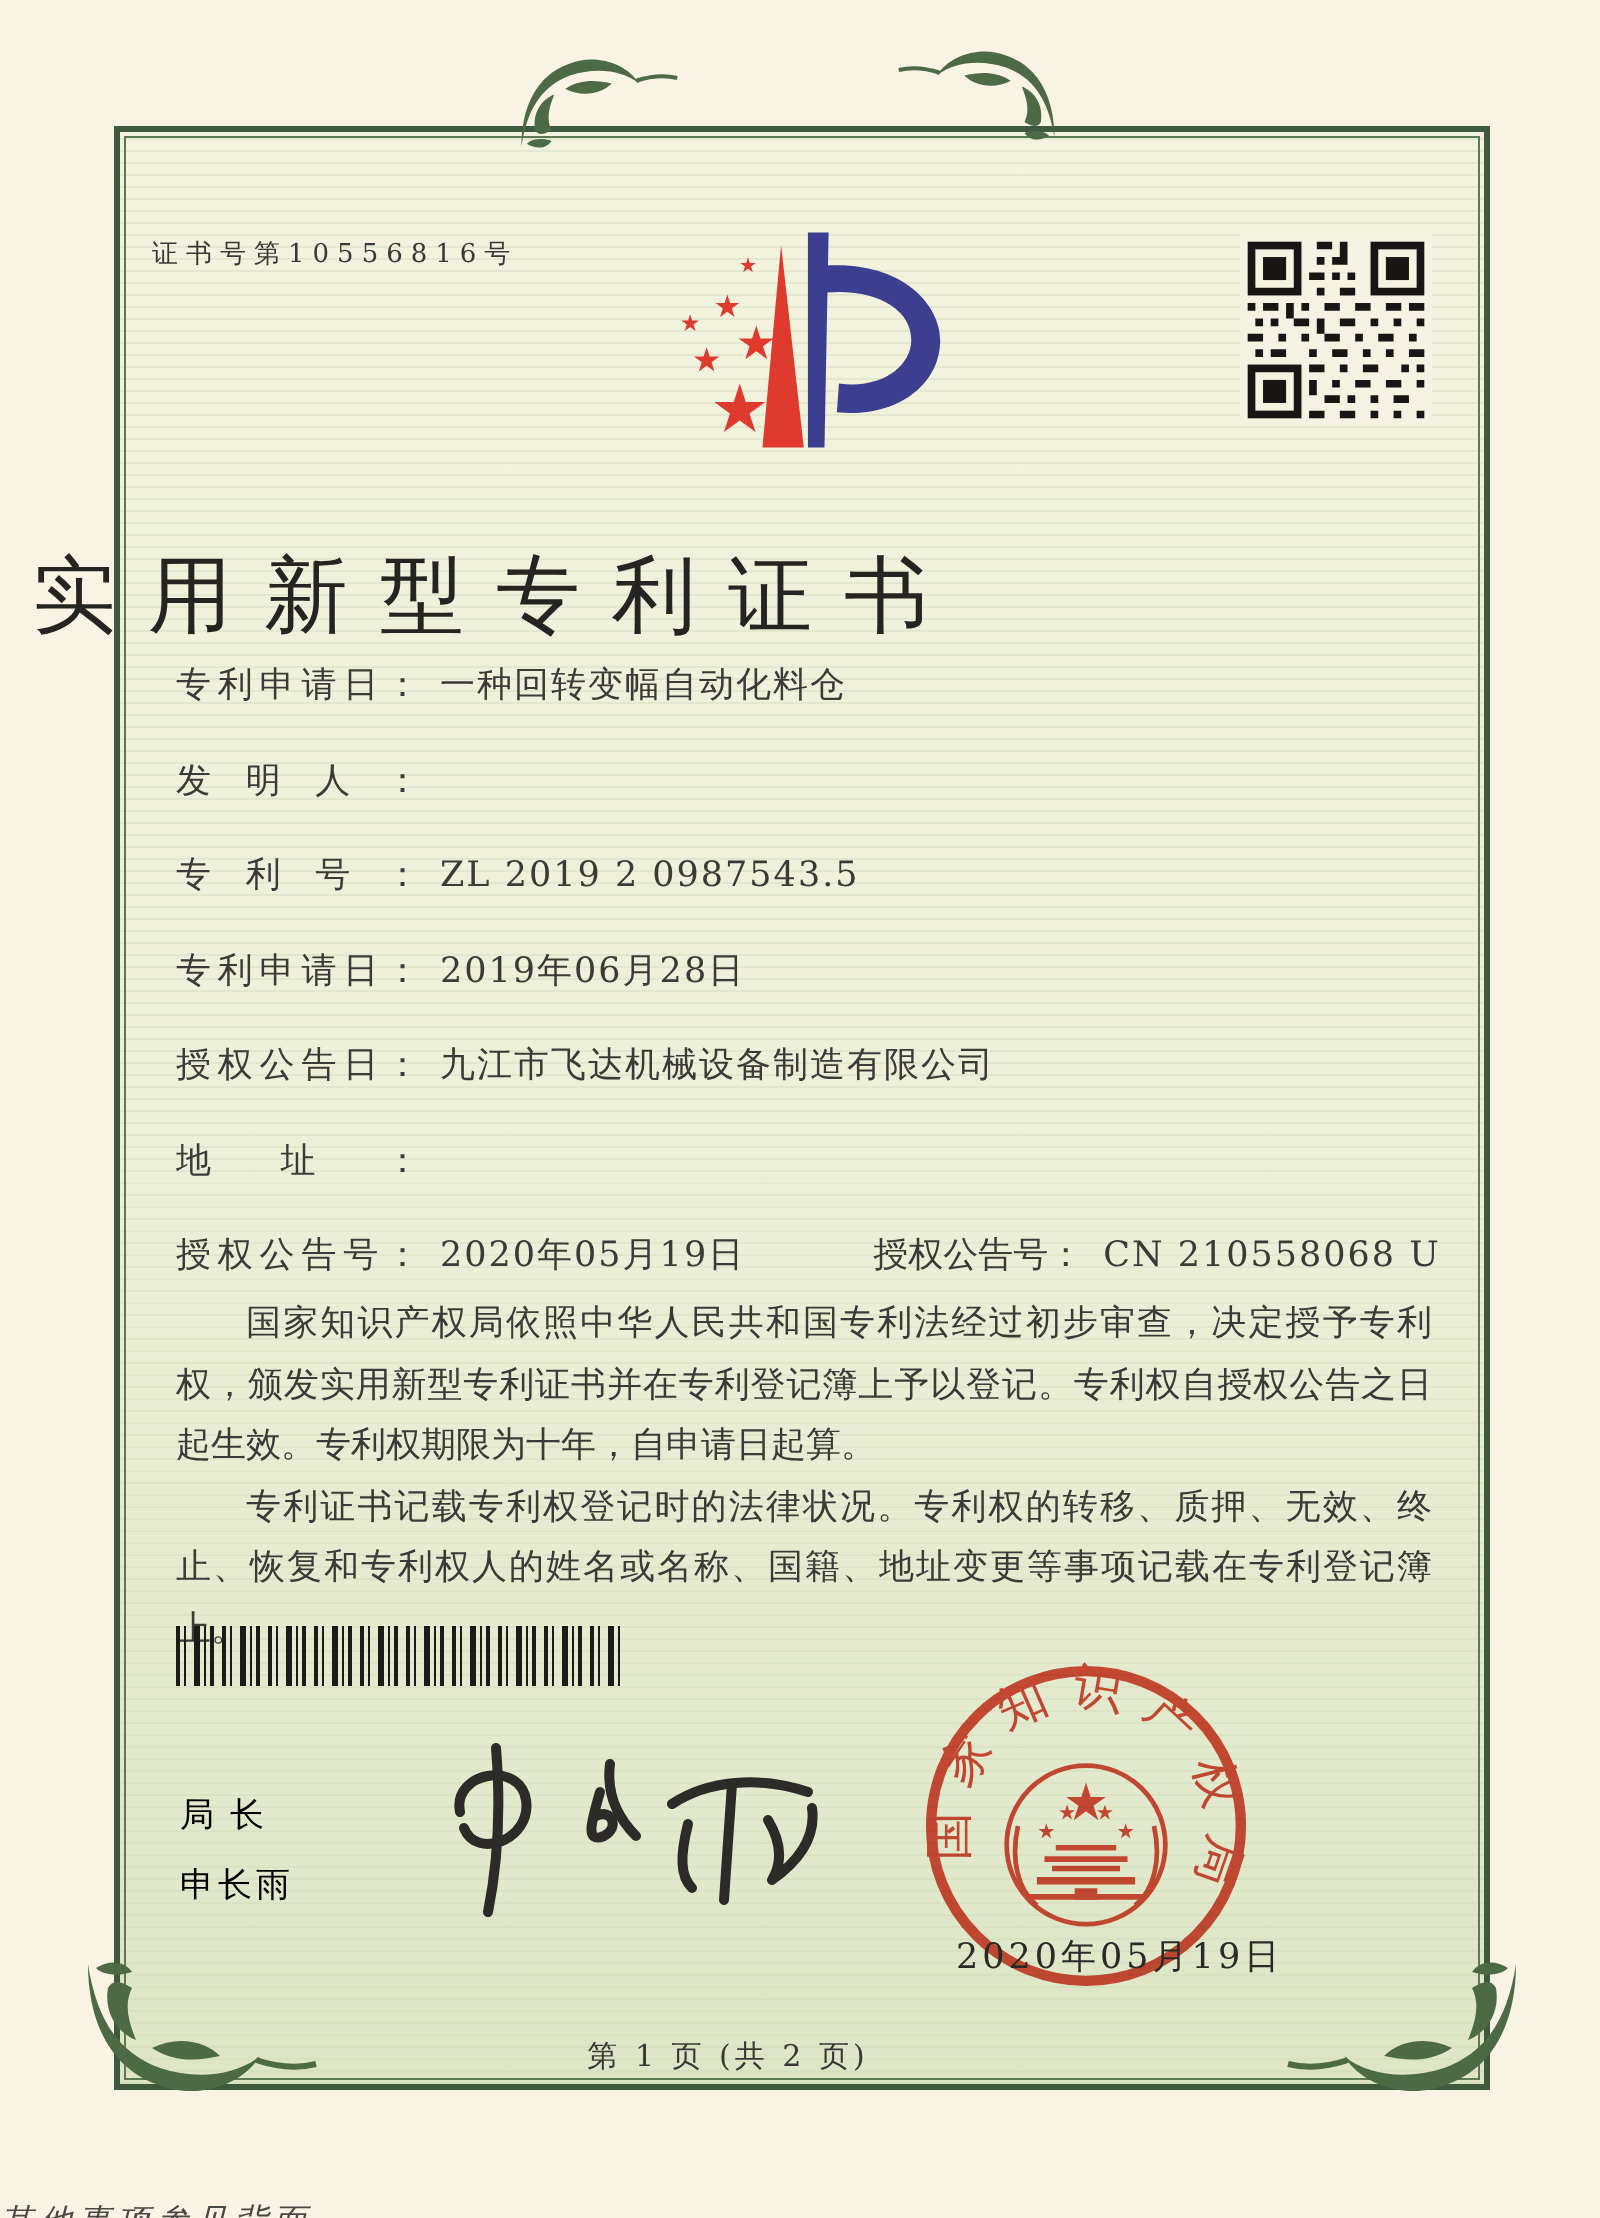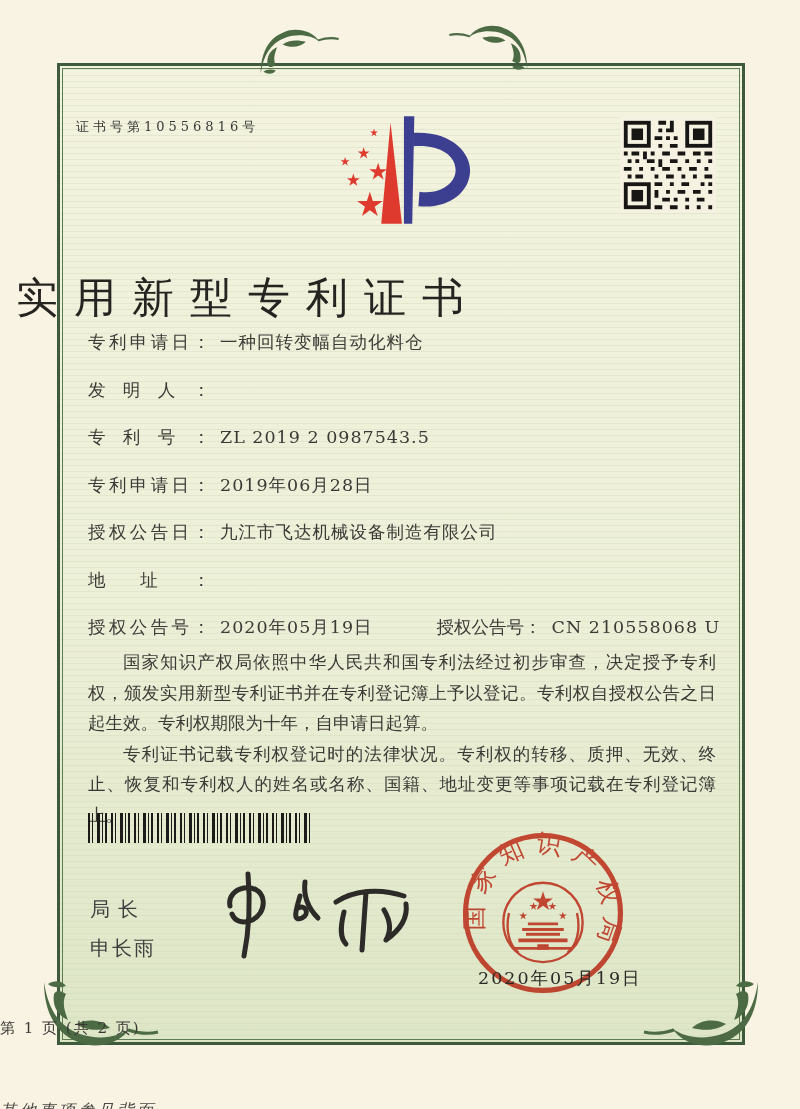--- a/index.html
+++ b/index.html
@@ -41,27 +41,27 @@
   .barcode{
     left:88px;top:813px;width:222px;height:30px;
     background:repeating-linear-gradient(90deg,
       #1c1b19 0 2px, transparent 2px 4px,
       #1c1b19 4px 5px, transparent 5px 9px,
       #1c1b19 9px 12px, transparent 12px 14px,
       #1c1b19 14px 15px, transparent 15px 17px,
       #1c1b19 17px 19px, transparent 19px 23px);
   }
   
-  .director{left:90px;top:896px;font-size:20px;color:#404040;}
+  .director{left:90px;top:896px;font-size:17px;color:#000000;}
   .director .dlabel{letter-spacing:8px;}
   .director .dname{margin-top:12px;letter-spacing:2px;}
   .signature{left:208px;top:868px;}
   .seal{left:458px;top:828px;mix-blend-mode:multiply;opacity:0.93;}
   .seal-date{left:478px;top:966px;font-size:17.5px;color:#2b2a27;letter-spacing:2px;}
-  .page-info{left:0;top:1019px;width:728px;font-size:15px;letter-spacing:2px;color:#3a3834;}
+  .page-info{left:0;top:1019px;width:728px;text-align:center;font-size:15px;letter-spacing:2px;color:#3a3834;}
   .back-note{left:0;top:1064px;width:652px;text-align:left;font-size:16.5px;letter-spacing:3px;color:#4a4843;font-style:italic;margin-top:36px;}
   .qr{left:620px;top:117px;}
   .logo{left:332px;top:108px;}
 </style>
 </head>
 <body>
 
 <div id="page">
 
   <svg width="0" height="0" style="position:absolute" aria-hidden="true">

